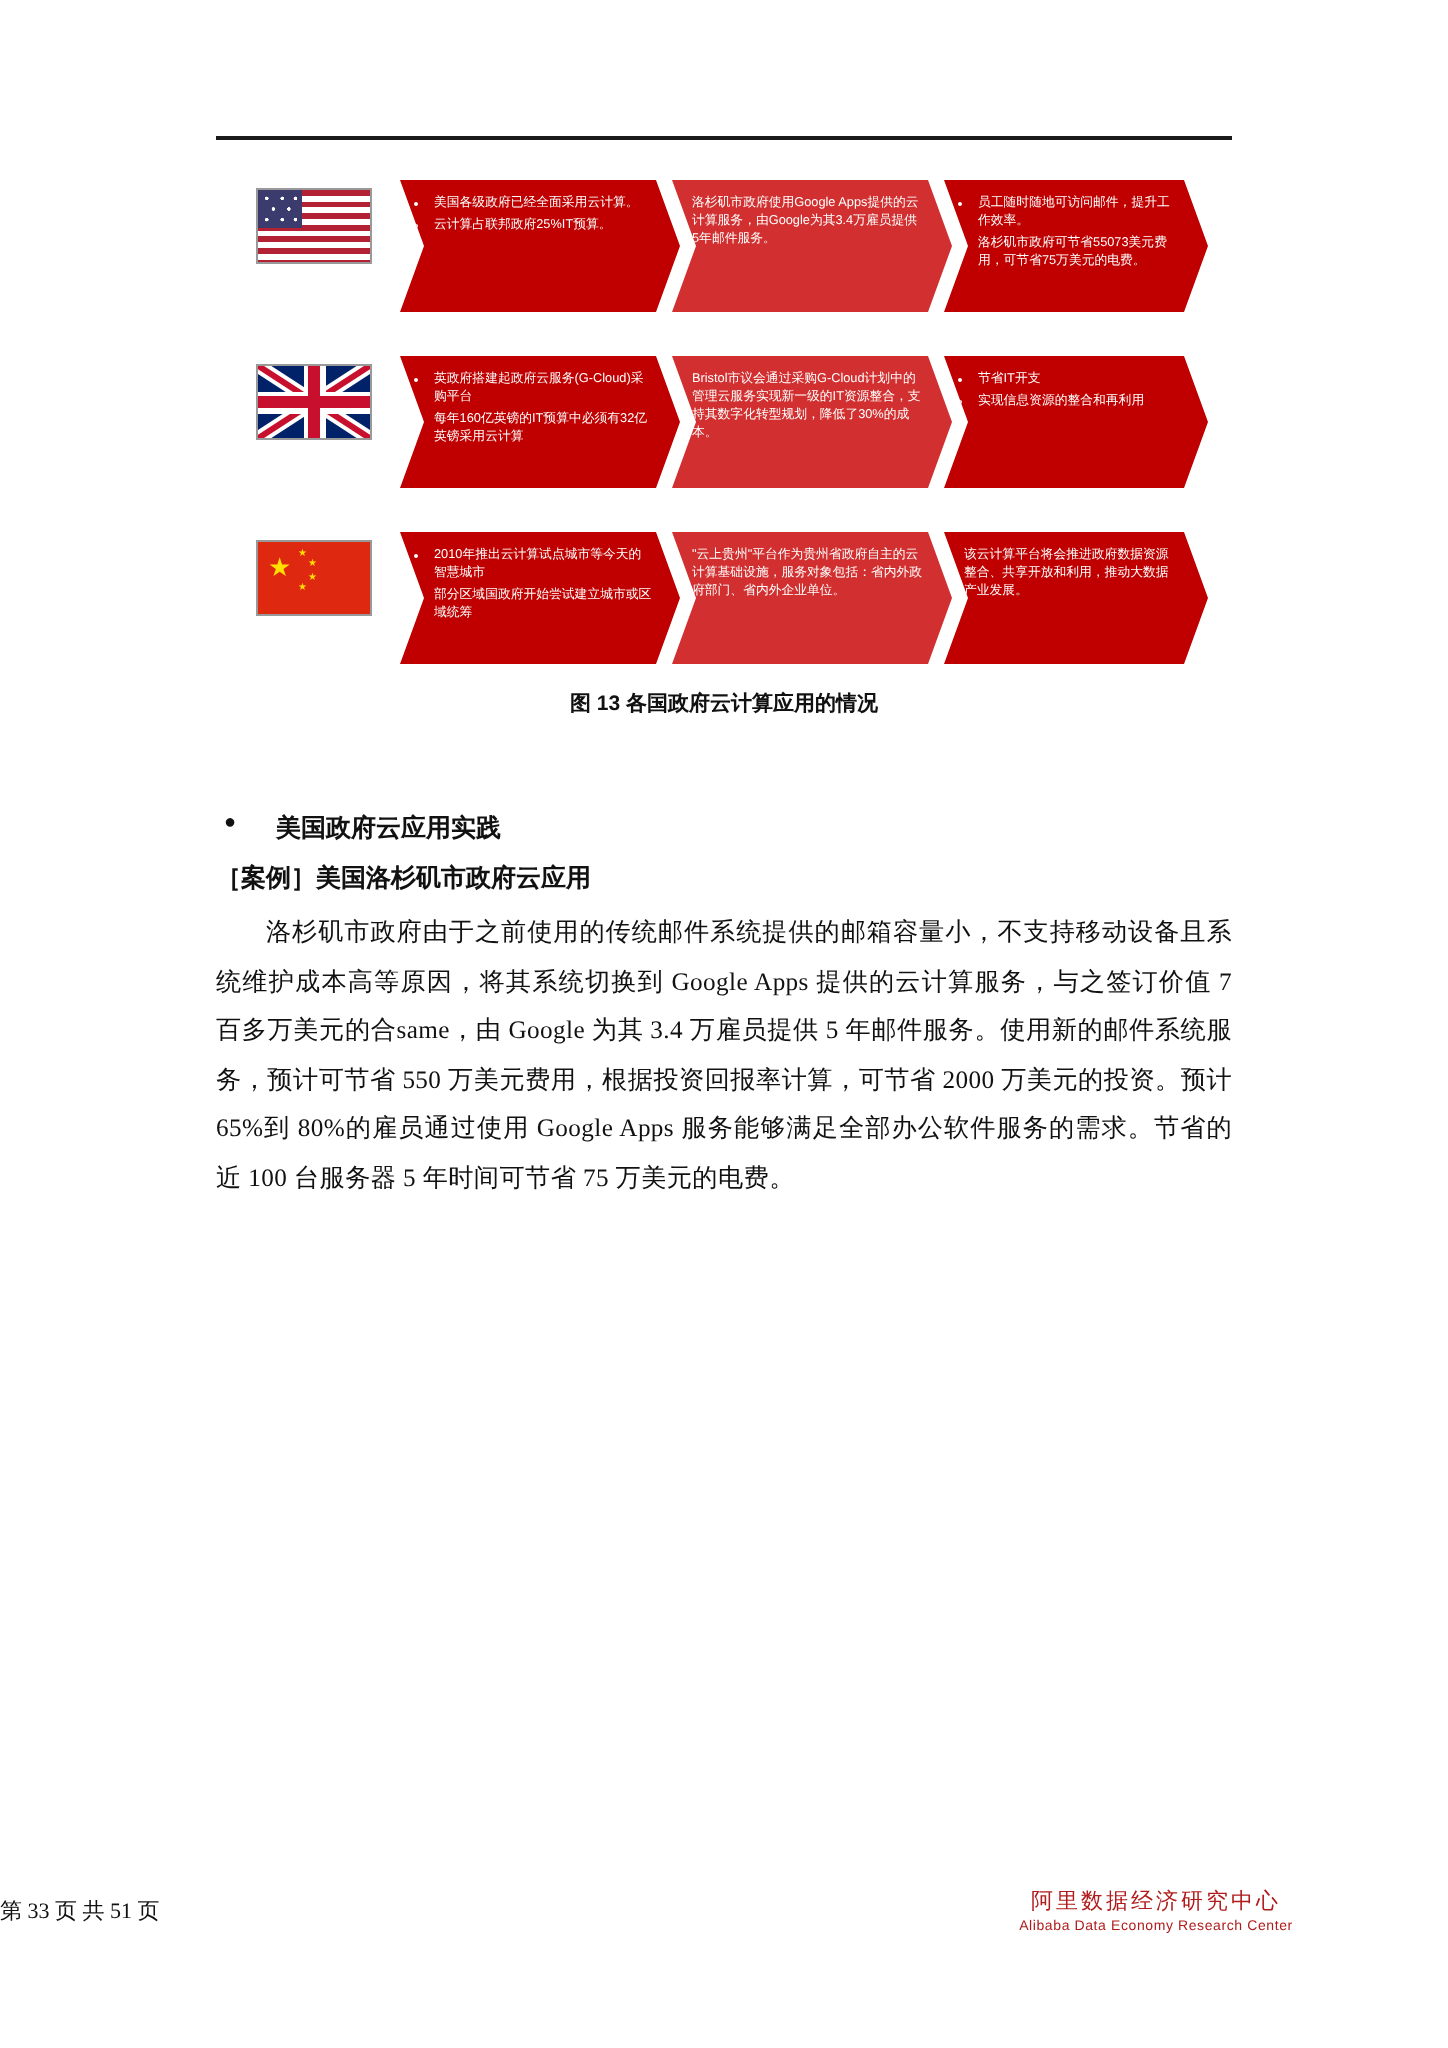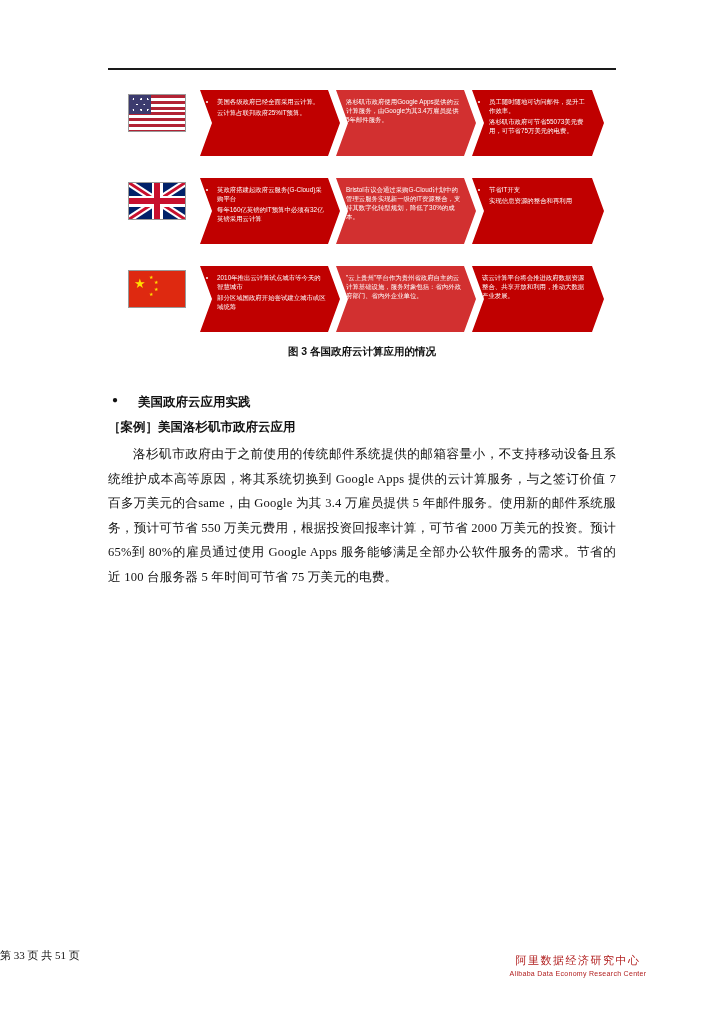--- a/index.html
+++ b/index.html
@@ -157,21 +157,21 @@
     font-family: "Liberation Sans", "DejaVu Sans", sans-serif;
     font-size: 10.5px;
     font-weight: bold;
     color: #111;
   }
 
   
   .content {
     position: absolute;
     left: 108px;
-    top: 380px;
+    top: 392px;
     width: 508px;
   }
   .bullet-head {
     font-family: "Liberation Sans", "DejaVu Sans", sans-serif;
     font-size: 12.5px;
     font-weight: bold;
     margin: 14px 0 8px 0;
     position: relative;
     padding-left: 30px;
   }
@@ -220,21 +220,21 @@
     font-weight: bold;
     letter-spacing: 2px;
     color: #b01b1b;
     line-height: 32px;
   }
   .logo .cn {
     font-family: Liberation Mono, monospace;
     font-size: 11px;
     color: #b01b1b;
     letter-spacing: 1.5px;
-    margin-top: 15px;
+    margin-top: 5px;
   }
   .logo .en {
     font-family: "Liberation Sans", "DejaVu Sans", sans-serif;
     font-size: 7px;
     color: #b01b1b;
     letter-spacing: 0.3px;
     margin-top: 2px;
   }
 </style>
 </head>
@@ -312,21 +312,21 @@
       </div>
       <div class="chev chev-b">
         <p>"云上贵州"平台作为贵州省政府自主的云计算基础设施，服务对象包括：省内外政府部门、省内外企业单位。</p>
       </div>
       <div class="chev chev-c">
         <p>该云计算平台将会推进政府数据资源整合、共享开放和利用，推动大数据产业发展。</p>
       </div>
     </div>
   </div>
 
-  <div class="fig-caption">图 3 各国政府云计算应用的情况</div>
+  <div class="fig-caption">图 13 各国政府云计算应用的情况</div>
 
   <div class="content">
 
     <div class="bullet-head">美国政府云应用实践</div>
     <div class="case-head">［案例］美国洛杉矶市政府云应用</div>
     <p class="para">洛杉矶市政府由于之前使用的传统邮件系统提供的邮箱容量小，不支持移动设备且系统维护成本高等原因，将其系统切换到 Google Apps 提供的云计算服务，与之签订价值 7 百多万美元的合same，由 Google 为其 3.4 万雇员提供 5 年邮件服务。使用新的邮件系统服务，预计可节省 550 万美元费用，根据投资回报率计算，可节省 2000 万美元的投资。预计 65%到 80%的雇员通过使用 Google Apps 服务能够满足全部办公软件服务的需求。节省的近 100 台服务器 5 年时间可节省 75 万美元的电费。</p>
 
   </div>
 
   <div class="footer-page">第 33 页 共 51 页</div>

